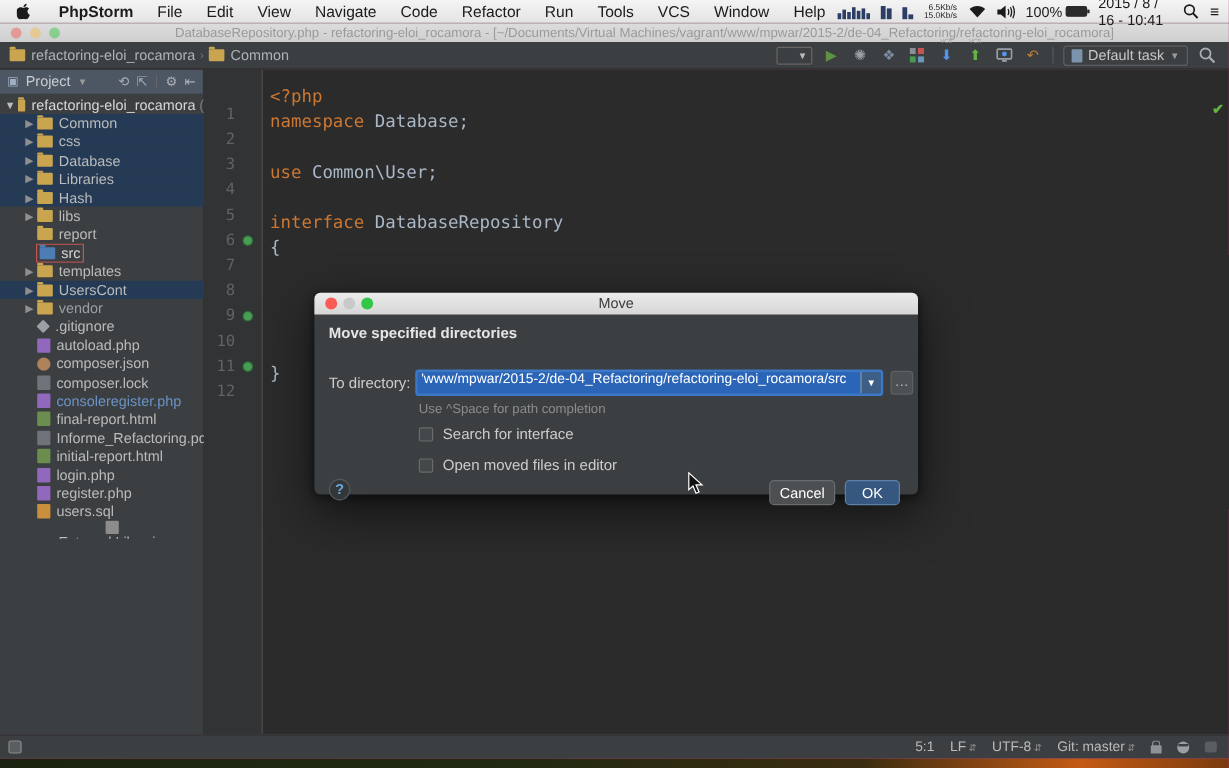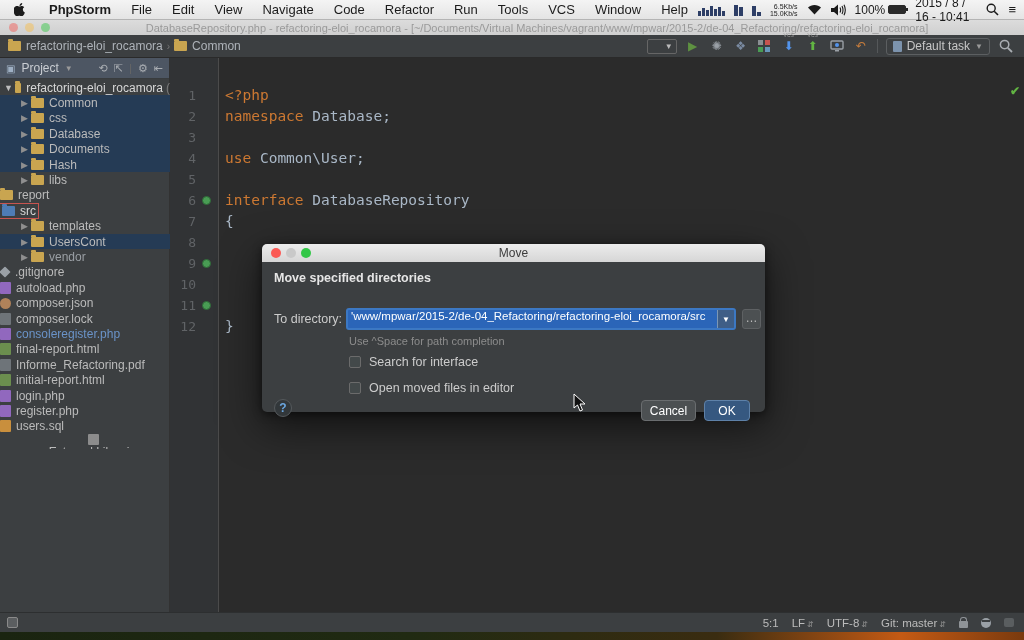--- a/index.html
+++ b/index.html
@@ -55,39 +55,39 @@
   
   .ppanel { position:absolute; left:0; top:0; width:170px; height:554px; background:#3C3F41; border-right:1px solid #323232;}
   .phead { height:21px; background:#4D5663; display:flex; align-items:center; gap:6px; padding:0 6px; color:#c9cdd2; font-size:12px; border-bottom:1px solid #393c3e;}
   .phead .pic { color:#9fb0c4; font-size:10px;}
   .phead .hicons { margin-left:auto; display:flex; gap:6px; color:#a9adb2; font-size:11px; align-items:center;}
   .tree { position:absolute; left:0; top:22px; width:170px; font-size:12px; color:#BBBBBB; }
   .trow { height:15.4px; display:flex; align-items:center; white-space:nowrap; overflow:hidden; }
   .trow.sel { background:#253B55; }
   .trow .arr { width:13px; text-align:center; color:#8f8f8f; font-size:9px; flex:none;}
   .trow .lbl { margin-left:5px; }
-  .ind0{ padding-left:2px;} .ind1{ padding-left:18px;} .ind1n{ } .indx{ padding-left:16px;flex-direction:column;}
+  .ind0{ padding-left:2px;} .ind1{ padding-left:18px;} .ind1n{ padding-left:31px;} .indx{ padding-left:16px;flex-direction:column;}
   .hint { color:#7a7a7a; margin-left:3px;}
   .blue-label { color:#6A93C8; }
   .target-ring { outline:1px solid #C75450; outline-offset:0px; display:flex; align-items:center; padding:0 2px;}
   .fic { width:11px; height:12px; border-radius:1px; background:#6E7479; flex:none; display:inline-block;}
   .fic.php { background:#9168BE;} .fic.json { background:#B0825A; border-radius:50%; height:11px;}
   .fic.html { background:#6B8E4E;} .fic.sql { background:#C98F3D;}
   .fic.git { background:#9AA0A6; transform:rotate(45deg) scale(.8); width:10px; height:10px;}
   .fic.lib { background:#8C8C8C; height:11px; box-shadow:0 -3px 0 -1px #6e6e6e;}
 
   
   .editor { position:absolute; left:170px; top:0; width:854px; height:554px; background:#2B2B2B;}
   .gutter { position:absolute; left:0; top:0; width:49px; height:554px; background:#313335; border-right:1px solid #4b4b4b;}
   .gline { position:relative; height:21px; line-height:21px; text-align:right; padding-right:22px;
     color:#606366; font-family:"DejaVu Sans Mono", monospace; font-size:13px;}
   .gutter-in { padding-top:27px; }
   .gmark { position:absolute; right:7px; top:6px; width:9px; height:9px; border-radius:50%;
     background:#499C54; border:1px solid #2e6b38;}
-  .code { position:absolute; left:55px; top:0; right:0; padding-top:27px;
+  .code { position:absolute; left:55px; top:0; right:0; padding-top:13px;
     font-family:"DejaVu Sans Mono", monospace; font-size:14.5px; color:#A9B7C6;}
   .cline { height:21px; line-height:21px; white-space:pre; }
   .kw { color:#CC7832; } .id { color:#A9B7C6; }
   .insp { position:absolute; right:4px; top:26px; color:#62B543; font-size:12px; font-weight:bold;}
 
   
   .dialog { position:absolute; left:262px; top:244px; width:503px; height:168px; z-index:30;
     border-radius:5px; box-shadow:0 14px 40px rgba(0,0,0,.6), 0 2px 8px rgba(0,0,0,.5); background:#3C3F41;}
   .dtitle { height:18px; border-radius:5px 5px 0 0; background:linear-gradient(#ECECEC,#D6D6D6);
     position:relative; display:flex; align-items:center; justify-content:center; font-size:12px; color:#3c3c3c;}
@@ -301,21 +301,21 @@
             <span class="lbl">css</span>
           </div>
         <div class="trow sel ind1">
             <span class="arr">▶</span>
             <span class="fold-ic"></span>
             <span class="lbl">Database</span>
           </div>
         <div class="trow sel ind1">
             <span class="arr">▶</span>
             <span class="fold-ic"></span>
-            <span class="lbl">Documents</span>
+            <span class="lbl">Libraries</span>
           </div>
         <div class="trow sel ind1">
             <span class="arr">▶</span>
             <span class="fold-ic"></span>
             <span class="lbl">Hash</span>
           </div>
         <div class="trow ind1">
             <span class="arr">▶</span>
             <span class="fold-ic"></span>
             <span class="lbl">libs</span>

